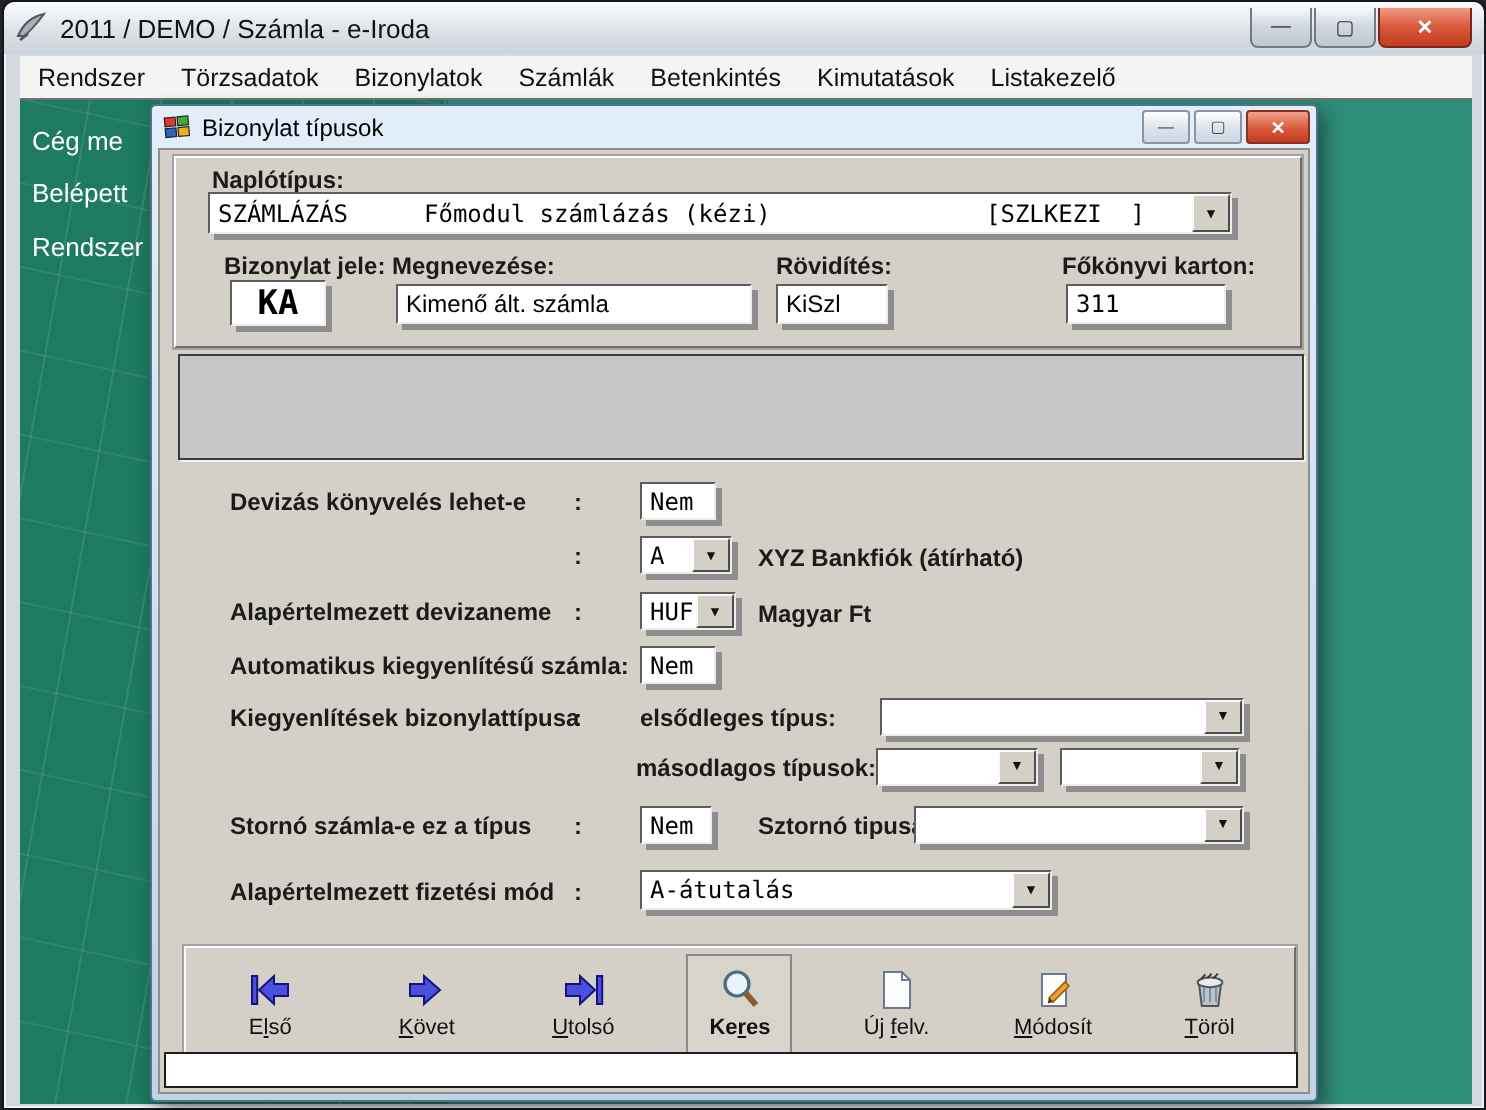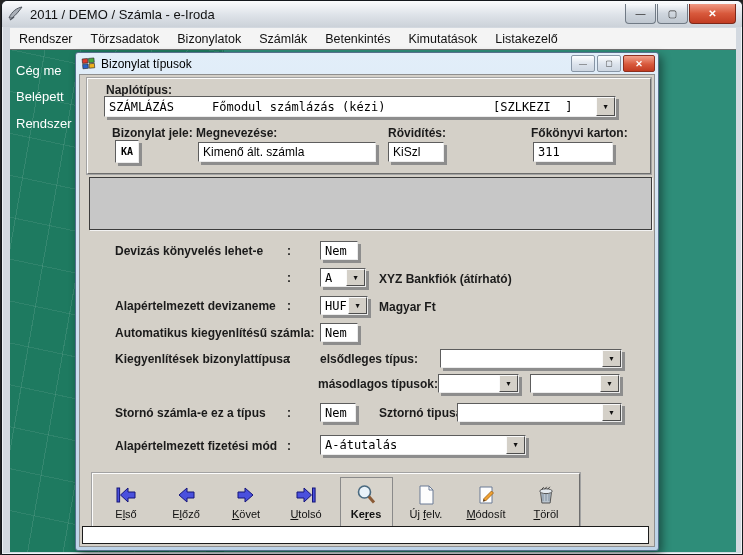--- a/index.html
+++ b/index.html
@@ -53,21 +53,21 @@
   .field{position:absolute;background:#fff;border:1px solid;border-color:#5d5d5d #ececec #ececec #5d5d5d;
        box-shadow:3px 3px 0 #8d8d8d;display:flex;align-items:center;box-sizing:border-box;
        font-size:12px;padding:0 4px;white-space:pre;overflow:hidden;}
   .combo{padding-right:19px;}
   .dd-btn{position:absolute;right:0;top:0;bottom:0;width:17px;background:#d4d0c8;
        border:1px solid;border-color:#fafafa #4d4d4d #4d4d4d #fafafa;
        display:flex;align-items:center;justify-content:center;font-size:7px;color:#111;}
   .abs{position:absolute;}
 
   
-  .toolbar{position:absolute;left:12px;top:398px;width:488px;height:57px;background:#d4d0c8;
+  .toolbar{position:absolute;left:12px;top:398px;width:556px;height:57px;background:#d4d0c8;
        display:flex;align-items:center;justify-content:space-around;padding:0 3px;box-sizing:border-box;text-align:right;}
   .tb-btn{width:53px;height:50px;display:flex;flex-direction:column;align-items:center;
        justify-content:center;font-size:11px;color:#111;box-sizing:border-box;}
   .tb-btn.active{border:1px solid #8a8a8a;background:#d8d4cc;}
   .tb-ico{width:24px;height:24px;display:block;}
   .accel{text-decoration:underline;}
   .tb-lbl{margin-top:1px;white-space:nowrap;}
 
   .status{position:absolute;left:2px;right:5px;bottom:2px;height:16px;background:#fff;
        border:1px solid #1c1c1c;}
@@ -131,21 +131,21 @@
       <div class="field combo mono" style="left:16px;top:17px;width:512px;height:21px;">
         <span class="abs" style="left:4px;">SZÁMLÁZÁS</span>
         <span class="abs" style="left:107px;">Főmodul számlázás (kézi)</span>
         <span class="abs" style="left:388px;">[SZLKEZI  ]</span>
         <span class="dd-btn">▼</span>
       </div>
       <span class="lbl abs" style="left:24px;top:47px;">Bizonylat jele:</span>
       <span class="lbl abs" style="left:108px;top:47px;">Megnevezése:</span>
       <span class="lbl abs" style="left:300px;top:47px;">Rövidítés:</span>
       <span class="lbl abs" style="left:443px;top:47px;">Főkönyvi karton:</span>
-      <div class="field mono" style="left:27px;top:61px;width:24px;height:23px;font-size:10px;font-weight:bold;justify-content:center;">KA</div>
+      <div class="field mono" style="left:27px;top:61px;width:48px;height:23px;font-size:17px;font-weight:bold;justify-content:center;">KA</div>
       <div class="field" style="left:110px;top:63px;width:178px;height:20px;">Kimenő ált. számla</div>
       <div class="field" style="left:300px;top:63px;width:56px;height:20px;">KiSzl</div>
       <div class="field mono" style="left:445px;top:63px;width:80px;height:20px;">311</div>
     </div>
 
     <div class="sunken-panel" style="left:9px;top:102px;width:561px;height:51px;"></div>
 
     <div class="abs" style="left:35px;top:166px;width:530px;height:21px;">
       <span class="lbl abs" style="left:0;top:3px;">Devizás könyvelés lehet-e</span>
       <span class="lbl abs" style="left:172px;top:3px;">:</span>
@@ -217,26 +217,20 @@
     <div class="toolbar raised">
 
       <div class="tb-btn">
         <svg class="tb-ico" viewBox="0 0 24 24">
           <rect x="3" y="5" width="2.6" height="14" fill="#4a50dd" stroke="#14147a" stroke-width="1"></rect>
           <path d="M21 9 H14 V5 L6.5 12 L14 19 V15 H21 Z" fill="#4a50dd" stroke="#14147a" stroke-width="1"></path>
         </svg>
         <span class="tb-lbl"><span>E</span><span class="accel">l</span><span>ső</span></span>
       </div>
 
-      <div class="tb-btn">
-        <svg class="tb-ico" viewBox="0 0 24 24">
-          <path d="M20 9 H13 V5 L5 12 L13 19 V15 H20 Z" fill="#4a50dd" stroke="#14147a" stroke-width="1"></path>
-        </svg>
-        <span class="tb-lbl"><span>E</span><span class="accel">l</span><span>őző</span></span>
-      </div>
 
       <div class="tb-btn">
         <svg class="tb-ico" viewBox="0 0 24 24">
           <path d="M4 9 H11 V5 L19 12 L11 19 V15 H4 Z" fill="#4a50dd" stroke="#14147a" stroke-width="1"></path>
         </svg>
         <span class="tb-lbl"><span></span><span class="accel">K</span><span>övet</span></span>
       </div>
 
       <div class="tb-btn">
         <svg class="tb-ico" viewBox="0 0 24 24">

